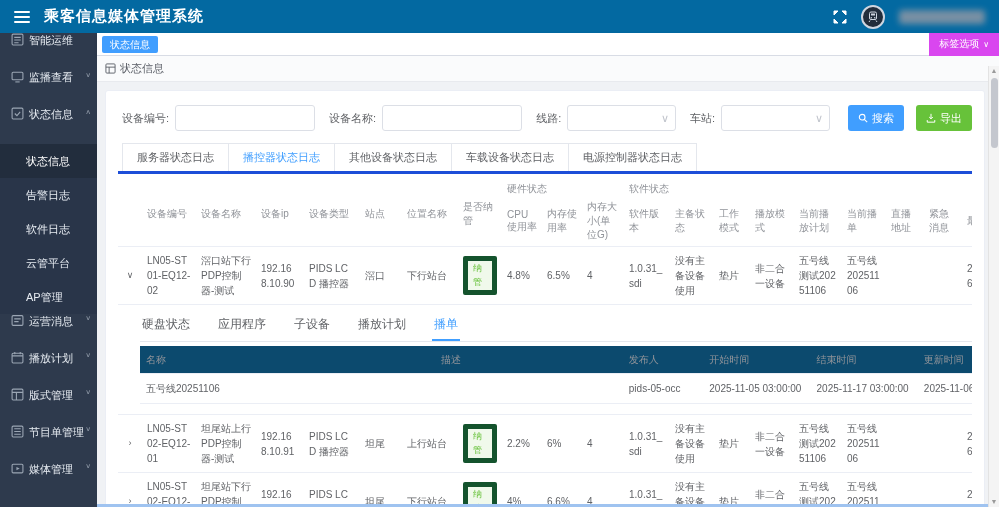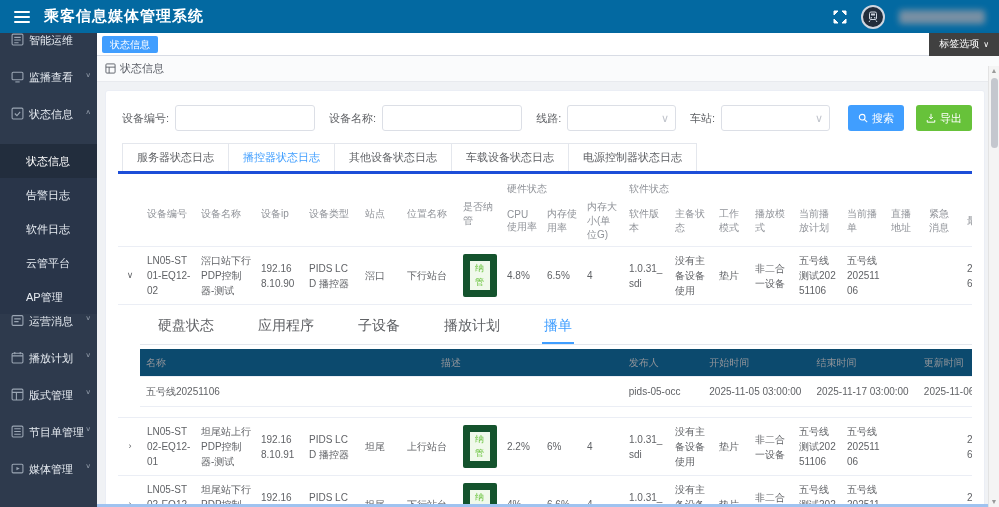--- a/index.html
+++ b/index.html
@@ -28,21 +28,21 @@
   .submenu { background: #27324232; }
   .sub-item { height: 34px; display: flex; align-items: center; padding-left: 26px; cursor: pointer; font-size: 11px; background: #293549; }
   .sub-item.active { background: #222d3d; color: #ffffff; }
 
   
   .main { flex: 1; display: flex; flex-direction: column; min-width: 0; }
 
   
   .tagbar { height: 23px; background: #fff; border-bottom: 1px solid #d8dce5; display: flex; align-items: center; padding: 0 0 0 5px; flex: none; box-shadow: 0 1px 3px rgba(0,0,0,.08); }
   .tag-chip { background: #409eff; color: #fff; font-size: 10px; padding: 2px 8px; border-radius: 2px; cursor: pointer; line-height: 13px; }
-  .tagopt-btn { margin-left: auto; background: #404040; color: #fff; font-size: 10px; border: none; padding: 4px 10px; height: 23px; cursor: pointer; display:flex; align-items:center; gap:4px; }
+  .tagopt-btn { margin-left: auto; background: #d946ef; color: #fff; font-size: 10px; border: none; padding: 4px 10px; height: 23px; cursor: pointer; display:flex; align-items:center; gap:4px; }
   .tagopt-btn .chev { font-size: 8px; }
 
   
   .breadcrumb { height: 26px; background: #fafbfc; border-bottom: 1px solid #e8eaee; display: flex; align-items: center; padding-left: 8px; gap: 4px; color: #5a5e66; flex: none; }
 
   
   .content { flex: 1; padding: 8px 14px 0 8px; min-height: 0; }
   .card { background: #fff; border: 1px solid #ebeef5; border-radius: 3px; height: 100%; padding: 10px 12px 0 12px; overflow: hidden; display: flex; flex-direction: column; }
 
   
@@ -61,26 +61,26 @@
   .ctab.active { color: #409eff; position: relative; }
 
   
   .tablewrap { flex: 1; overflow: hidden; min-height: 0; }
   table.main-t { border-collapse: collapse; table-layout: fixed; width: 920px; font-size: 10px; }
   table.main-t th { color: #909399; font-weight: normal; text-align: left; padding: 4px 5px; background: #fff; }
   table.main-t thead tr.grp th { padding-top: 8px; padding-bottom: 0; }
   table.main-t td { padding: 6px 5px; color: #606266; border-bottom: 1px solid #ebeef5; vertical-align: middle; line-height: 1.5; word-break: break-all; }
   table.main-t thead { border-bottom: 1px solid #ebeef5; }
   .expand-cell { color: #909399; text-align: center; cursor: pointer; font-size: 9px; }
-  .badge { display: inline-block; background: #f0f9eb; color: #67c23a; border: 7px solid #14532d; border-radius: 2px; padding: 1px 5px; font-size: 9px; }
+  .badge { display: inline-block; background: #f0f9eb; color: #67c23a; border: 5px solid #14532d; border-radius: 2px; padding: 1px 5px; font-size: 9px; }
 
   
   .detail-box { padding: 4px 4px 10px 22px; }
   .dtabs { display: flex; gap: 24px; border-bottom: 1px solid #e4e7ed; margin-bottom: 2px; }
-  .dtab { padding: 6px 2px; cursor: pointer; color: #606266; font-size: 14px; margin-left: 16px; }
+  .dtab { padding: 6px 2px; cursor: pointer; color: #606266; font-size: 12px; }
   .dtab.active { color: #409eff; border-bottom: 2px solid #409eff; }
   table.sub-t { border-collapse: collapse; table-layout: fixed; width: 100%; font-size: 10px; margin-top: 4px; }
   table.sub-t th { background: #0c4a6e; color: #909399; font-weight: normal; text-align: left; padding: 6px 6px; border-bottom: 1px solid #ebeef5; }
   table.sub-t td { padding: 7px 6px; border-bottom: 1px solid #ebeef5; color: #606266; }
 
   
   .vscroll { position: absolute; right: 0; top: 33px; bottom: 0; width: 11px; background: #f4f4f4; border-left: 1px solid #e3e3e3; display: flex; flex-direction: column; align-items: center; }
   .vs-arrow { color: #9a9a9a; font-size: 7px; line-height: 10px; height: 10px; }
   .vs-thumb { width: 7px; height: 70px; background: #c4c7ce; border-radius: 4px; margin-top: 2px; }
   .vs-bottom { margin-top: auto; }

